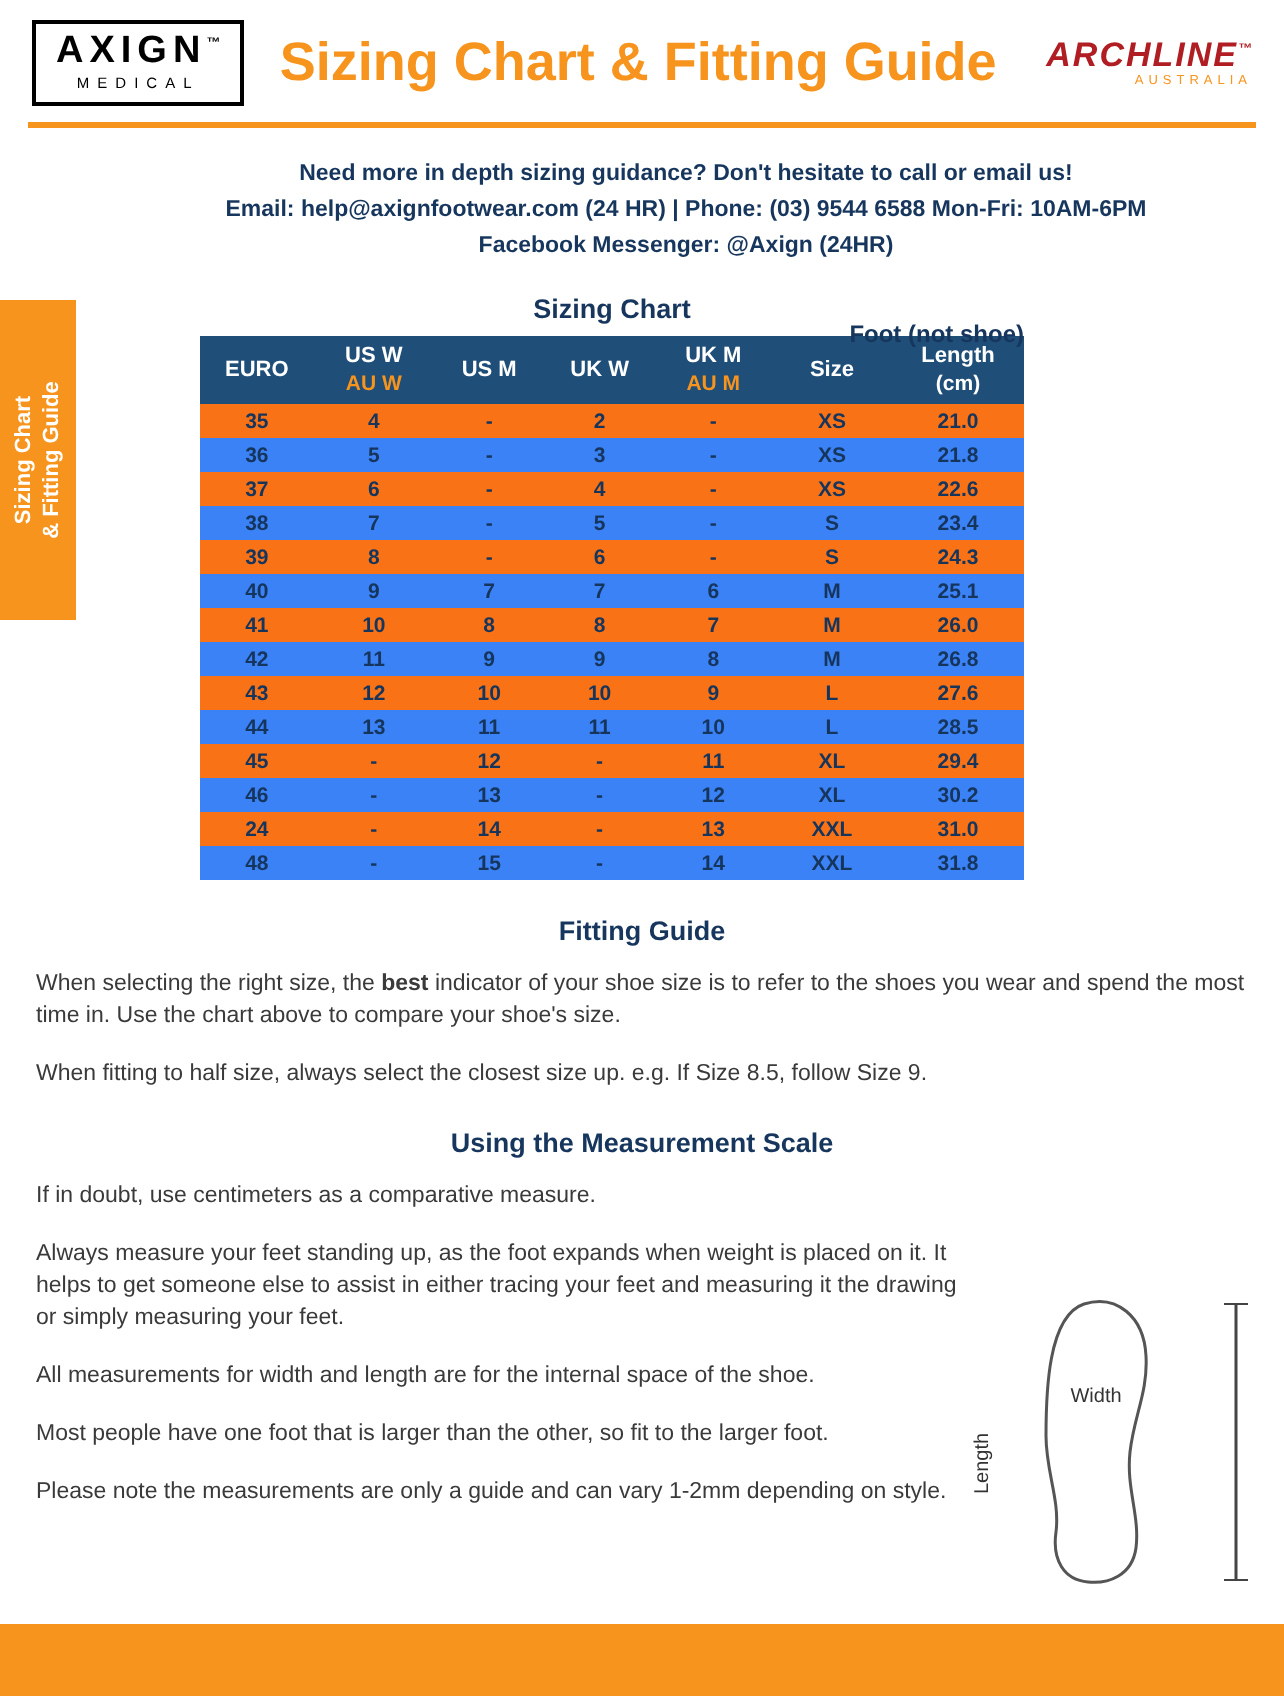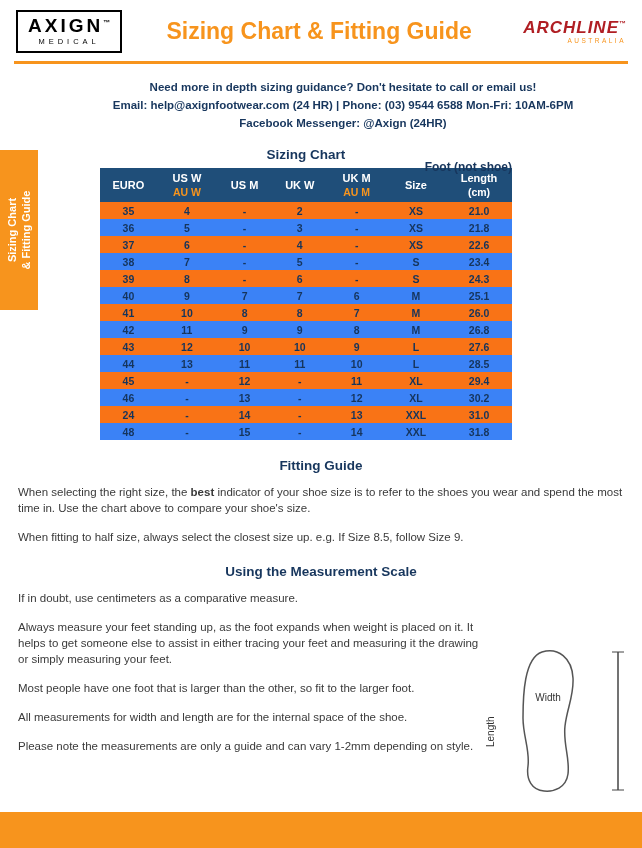--- a/index.html
+++ b/index.html
@@ -7,21 +7,21 @@
   .page {
     position: relative; width: 642px; height: 848px; background: #ffffff;
     margin: 0 auto; overflow: hidden;
   }
   
   .header { display: flex; align-items: center; padding: 10px 16px 6px; }
   .logo-axign { border: 2px solid #000; padding: 4px 10px 5px; text-align: center; background:#fff; }
   .logo-word { font-size: 19px; font-weight: bold; letter-spacing: 3px; color: #000; line-height: 1; white-space: nowrap; }
   .tm { font-size: 7px; vertical-align: super; letter-spacing: 0; }
   .logo-sub { font-size: 7.5px; letter-spacing: 4px; color: #000; margin-top: 2px; }
-  .doc-title { flex: 1; text-align: center; color: #F7941D; font-size: 23px; font-weight: bold; padding: 0 8px; }
+  .doc-title { flex: 1; text-align: center; color: #F7941D; font-size: 27px; font-weight: bold; padding: 0 8px; }
   .logo-archline { text-align: right; min-width: 110px; }
   .arch-word { color: #B01E23; font-size: 17px; font-weight: bold; font-style: italic; letter-spacing: 1px; line-height: 1; white-space: nowrap; }
   .arch-sub { color: #F7941D; font-size: 6.5px; letter-spacing: 2.5px; margin-top: 1px; }
   .header-rule { height: 3px; background: #F7941D; margin: 2px 14px 0; }
   
   .contact { margin-top: 15px; text-align: center; color: #17365D; font-weight: bold; font-size: 11.5px; line-height: 1.55; padding-left: 44px; }
   
   .side-tab { position: absolute; left: 0; top: 150px; width: 38px; height: 160px; background: #F7941D; }
   .side-tab-inner {
     position: absolute; width: 160px; height: 38px; left: -61px; top: 61px;
@@ -251,22 +251,22 @@
   </div>
 
   <div class="text-col">
     <div class="section-title">Fitting Guide</div>
     <p class="body-text"><span>When selecting the right size, the </span><strong>best</strong><span> indicator of your shoe size is to refer to the shoes you wear and spend the most time in. Use the chart above to compare your shoe's size.</span></p>
     <p class="body-text">When fitting to half size, always select the closest size up. e.g. If Size 8.5, follow Size 9.</p>
 
     <div class="section-title">Using the Measurement Scale</div>
     <p class="body-text">If in doubt, use centimeters as a comparative measure.</p>
     <p class="body-text narrow">Always measure your feet standing up, as the foot expands when weight is placed on it. It helps to get someone else to assist in either tracing your feet and measuring it the drawing or simply measuring your feet.</p>
+    <p class="body-text narrow">All measurements for width and length are for the internal space of the shoe.</p>
     <p class="body-text narrow">Most people have one foot that is larger than the other, so fit to the larger foot.</p>
-    <p class="body-text narrow">All measurements for width and length are for the internal space of the shoe.</p>
     <p class="body-text narrow">Please note the measurements are only a guide and can vary 1-2mm depending on style.</p>
   </div>
 
   <div class="foot-diagram">
     <svg width="152" height="150" viewBox="0 0 152 150">
       <text x="14" y="102" font-size="10" fill="#333" transform="rotate(-90 14 102)">Length</text>
       <path d="M 62 7 C 78 2, 92 13, 93 33 C 94 51, 87 63, 85 81 C 83 99, 90 113, 88 129 C 86 143, 74 147, 64 146 C 52 145, 46 135, 48 121 C 50 105, 43 91, 43 73 C 43 51, 44 13, 62 7 Z" fill="none" stroke="#555" stroke-width="1.5"></path>
       <text x="68" y="56" font-size="10" fill="#333" text-anchor="middle">Width</text>
       <line x1="138" y1="7" x2="138" y2="145" stroke="#444" stroke-width="1.5"></line>
       <line x1="132" y1="7" x2="144" y2="7" stroke="#444" stroke-width="1"></line>

